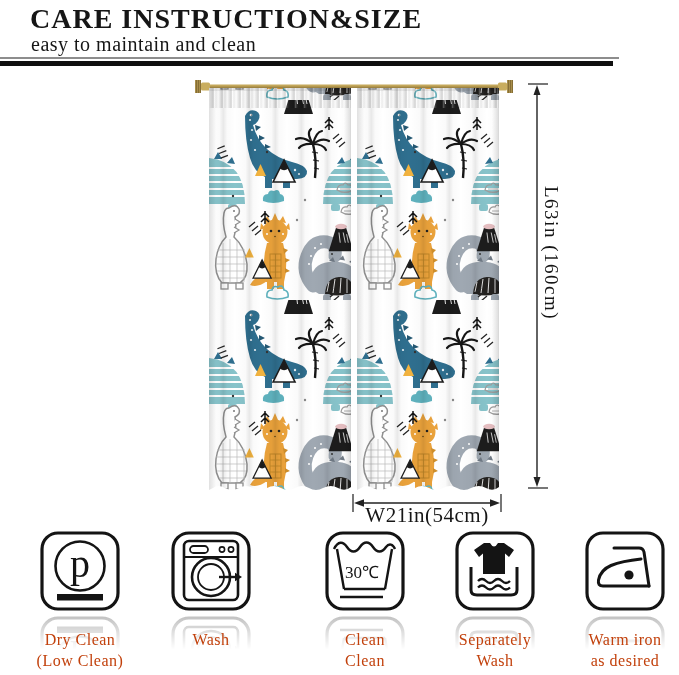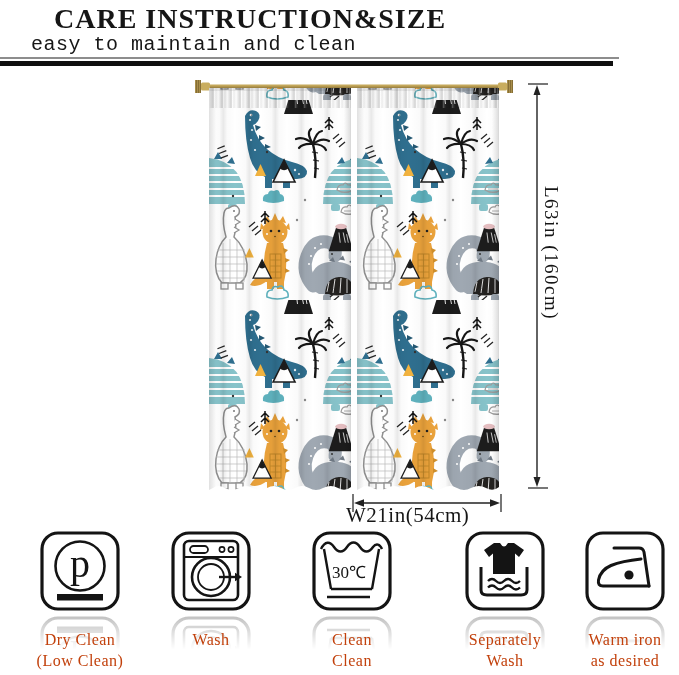--- a/index.html
+++ b/index.html
@@ -1,40 +1,40 @@
 <!DOCTYPE html>
 <html><head>
 <meta charset="utf-8">
 <style>
   html,body{margin:0;padding:0;}
   body{background:#fff;font-family:"Liberation Serif",serif;color:#161616;}
   .page{position:relative;width:679px;height:675px;background:#fff;overflow:hidden;}
 
   
-  .title{position:absolute;left:30px;top:3px;font-size:28px;font-weight:700;letter-spacing:1px;margin-left:24px;}
-  .subtitle{position:absolute;left:31px;top:33px;font-size:20px;letter-spacing:0.5px;font-family:Liberation Mono, monospace;}
+  .title{position:absolute;left:30px;top:3px;font-size:28px;font-weight:700;letter-spacing:1px;}
+  .subtitle{position:absolute;left:31px;top:33px;font-size:20px;letter-spacing:0.5px;}
   .rule-thin{position:absolute;left:0;top:57px;width:619px;height:2px;background:#8d8d8d;}
   .rule-thick{position:absolute;left:0;top:61px;width:613px;height:5px;background:#0f0f0f;}
 
   
   .curtain{position:absolute;left:195px;top:76px;width:318px;height:420px;}
 
   
   .vdim{position:absolute;left:520px;top:80px;}
   .hdim{position:absolute;left:346px;top:492px;}
   .len-label{position:absolute;left:540px;top:186px;writing-mode:vertical-rl;font-size:19px;letter-spacing:1.5px;white-space:nowrap;}
-  .wid-label{position:absolute;left:346px;top:503px;width:162px;text-align:left;font-size:21px;letter-spacing:0.5px;}
+  .wid-label{position:absolute;left:346px;top:503px;width:162px;text-align:center;font-size:21px;letter-spacing:0.5px;}
 
   
   .care-row{position:absolute;left:0;top:529px;width:679px;height:146px;}
   .care-item{position:absolute;width:134px;text-align:center;}
   .icon-wrap{width:84px;height:84px;margin:0 auto;
     -webkit-box-reflect:below 1px linear-gradient(transparent 58%, rgba(0,0,0,0.28));}
   .care-label{position:relative;z-index:2;margin-top:16px;font-size:16px;line-height:1.32;letter-spacing:0.5px;color:#c2410c;}
-  .i1{left:13px;} .i2{left:144px;} .i3{left:285px;} .i4{left:438px;} .i5{left:558px;}
+  .i1{left:13px;} .i2{left:144px;} .i3{left:298px;} .i4{left:428px;} .i5{left:558px;}
 </style>
 </head>
 <body>
 
 <div class="page">
 
   <div class="title">CARE INSTRUCTION&amp;SIZE</div>
   <div class="subtitle">easy to maintain and clean</div>
   <div class="rule-thin"></div>
   <div class="rule-thick"></div>

